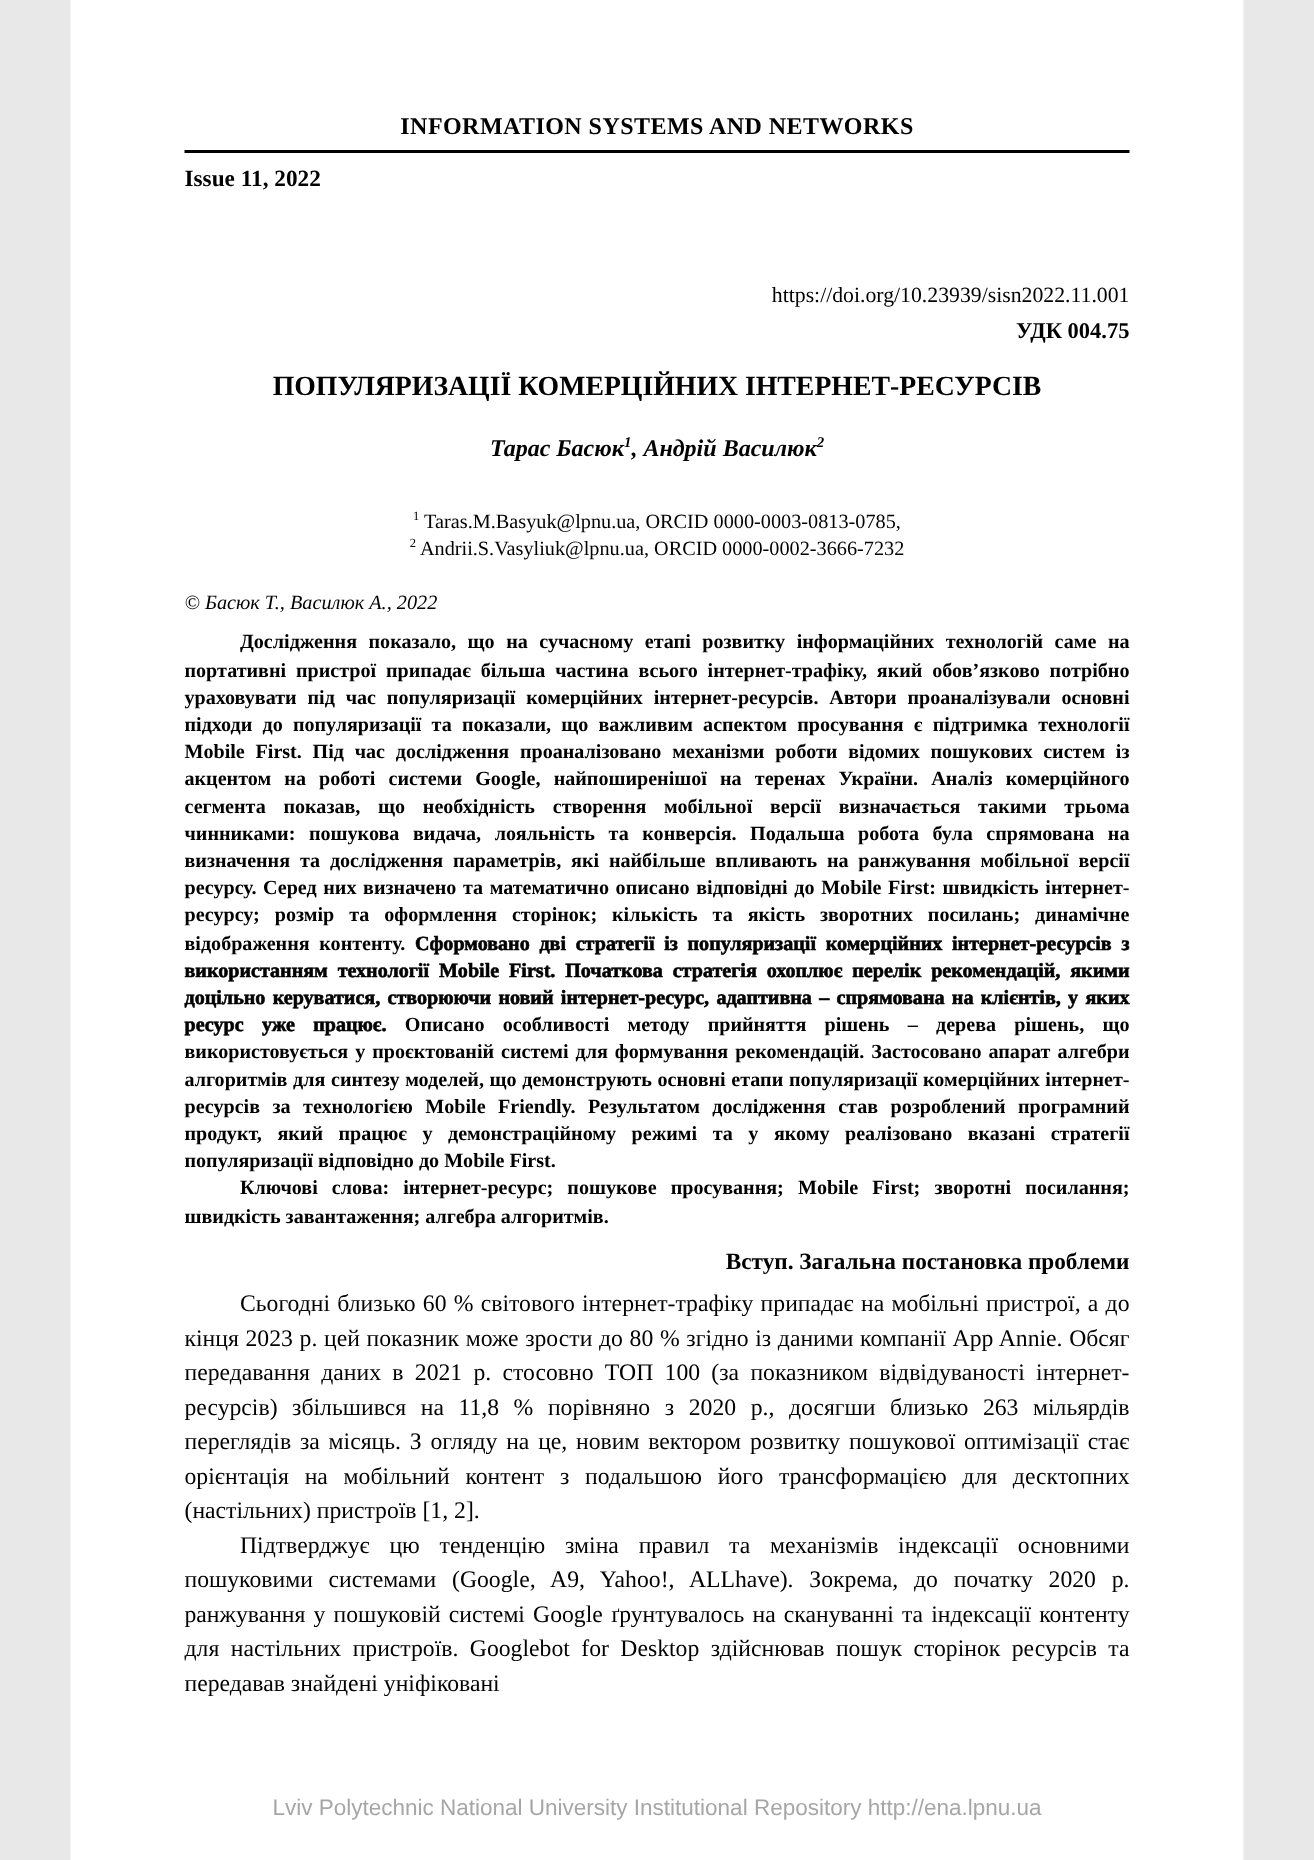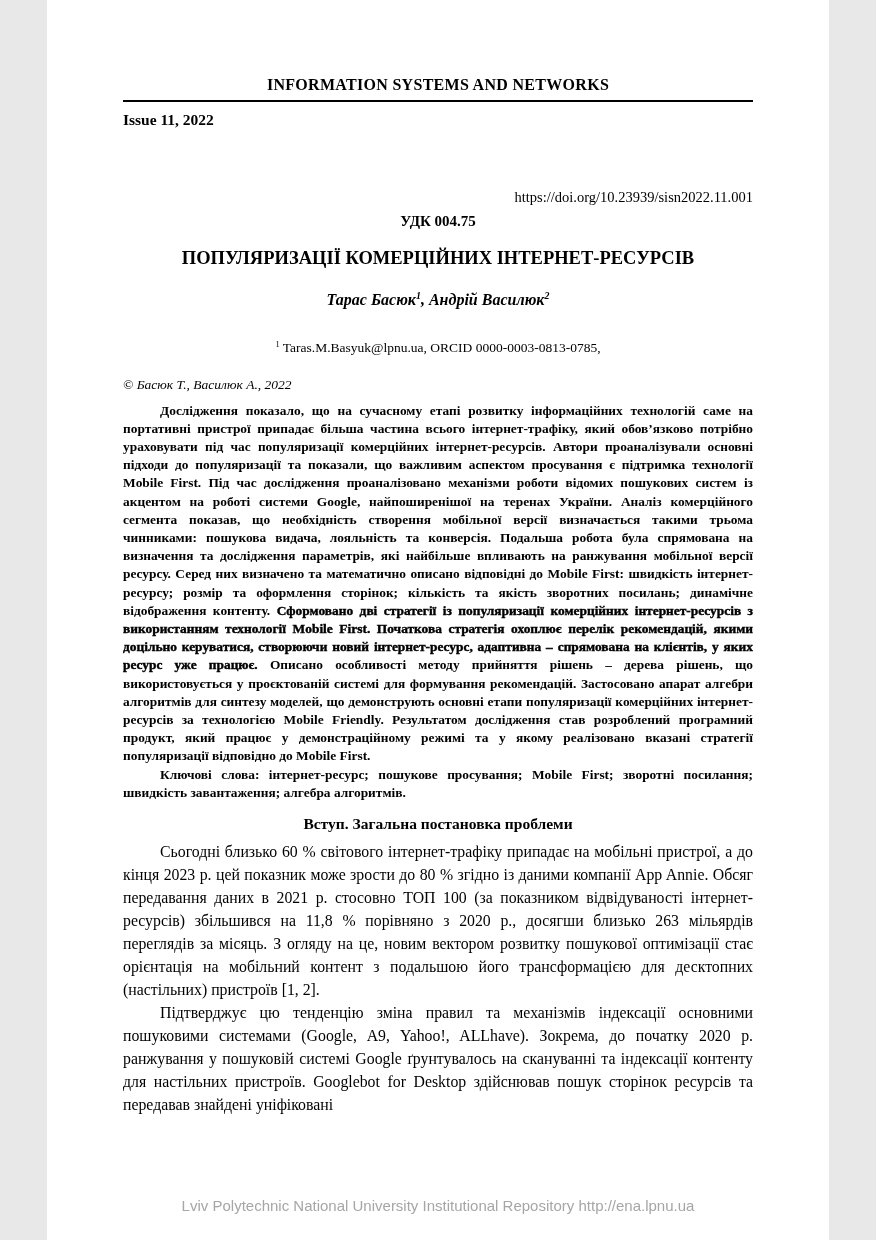--- a/index.html
+++ b/index.html
@@ -14,35 +14,35 @@
     color: #000;
   }
   .content { padding: 76px 76px 0 76px; }
 
   .journal-title { text-align: center; font-weight: bold; font-size: 16px; letter-spacing: 0.3px; }
   .header-rule { border: 0; border-top: 2px solid #000; margin-top: 6px; }
   .issue { font-weight: bold; font-size: 15.5px; margin-top: 9px; }
 
   .meta { text-align: right; margin-top: 60px; }
   .doi { font-size: 14.5px; }
-  .udc { font-weight: bold; font-size: 15px; margin-top: 7px; text-align: center; }
+  .udc { font-weight: bold; font-size: 15px; margin-top: 7px; }
 
   .title { text-align: center; font-size: 18.5px; font-weight: bold; margin-top: 15px; line-height: 1.5; }
   .title span { display: block; }
   .authors { text-align: center; font-size: 16px; font-weight: bold; margin-top: 18px; font-style: italic; }
   sup { font-size: 0.62em; vertical-align: super; line-height: 0; }
 
   .affiliation { text-align: center; font-size: 13.5px; margin-top: 30px; line-height: 1.32; }
   .copyright { font-style: italic; font-size: 13.5px; margin-top: 20px; }
 
   .abstract { margin-top: 9px; font-weight: bold; font-size: 13.4px; line-height: 18.2px; text-align: justify; }
   .abstract p { text-indent: 37px; }
   .xb { -webkit-text-stroke: 0.4px #000; }
 
-  .section-heading { text-align: center; font-size: 15.5px; font-weight: bold; margin-top: 13px; margin-bottom: 7px; }
+  .section-heading { text-align: right; font-size: 15.5px; font-weight: bold; margin-top: 13px; margin-bottom: 7px; }
   .body-p { font-size: 15.8px; line-height: 23px; text-align: justify; text-indent: 37px; margin: 0; }
 
   .footer {
     position: absolute; left: 0; right: 0; bottom: 26px;
     text-align: center;
     font-family: "Liberation Sans", sans-serif;
     font-size: 15px;
   }
 </style>
 </head>
@@ -63,20 +63,21 @@
     </div>
 
     <h1 class="title">
       <span>ПОПУЛЯРИЗАЦІЇ КОМЕРЦІЙНИХ ІНТЕРНЕТ-РЕСУРСІВ</span>
     </h1>
 
     <div class="authors"><span>Тарас Басюк</span><sup>1</sup><span>, </span><span>Андрій Василюк</span><sup>2</sup></div>
 
     <div class="affiliation">
       <div><sup>1</sup> <span>Taras.M.Basyuk@lpnu.ua, ORCID 0000-0003-0813-0785,</span></div>
+      <div><sup>2</sup> <span>Andrii.S.Vasyliuk@lpnu.ua, ORCID 0000-0002-3666-7232</span></div>
     </div>
 
     <div class="copyright">© Басюк Т., Василюк А., 2022</div>
 
     <div class="abstract">
       <p><span>Дослідження показало, що на сучасному етапі розвитку інформаційних технологій саме на портативні пристрої припадає більша частина всього інтернет-трафіку, який обов’язково потрібно ураховувати під час популяризації комерційних інтернет-ресурсів. Автори проаналізували основні підходи до популяризації та показали, що важливим аспектом просування є підтримка технології Mobile First. Під час дослідження проаналізовано механізми роботи відомих пошукових систем із акцентом на роботі системи Google, найпоширенішої на теренах України. Аналіз комерційного сегмента показав, що необхідність створення мобільної версії визначається такими трьома чинниками: пошукова видача, лояльність та конверсія. Подальша робота була спрямована на визначення та дослідження параметрів, які найбільше впливають на ранжування мобільної версії ресурсу. Серед них визначено та математично описано відповідні до Mobile First: швидкість інтернет-ресурсу; розмір та оформлення сторінок; кількість та якість зворотних посилань; динамічне відображення контенту. </span><span class="xb">Сформовано дві стратегії із популяризації комерційних інтернет-ресурсів з використанням технології Mobile First. Початкова стратегія охоплює перелік рекомендацій, якими доцільно керуватися, створюючи новий інтернет-ресурс, адаптивна – спрямована на клієнтів, у яких ресурс уже працює. </span><span>Описано особливості методу прийняття рішень – дерева рішень, що використовується у проєктованій системі для формування рекомендацій. Застосовано апарат алгебри алгоритмів для синтезу моделей, що демонструють основні етапи популяризації комерційних інтернет-ресурсів за технологією Mobile Friendly. Результатом дослідження став розроблений програмний продукт, який працює у демонстраційному режимі та у якому реалізовано вказані стратегії популяризації відповідно до Mobile First.</span></p>
       <p><span>Ключові слова:</span> <span>інтернет-ресурс; пошукове просування; Mobile First; зворотні посилання; швидкість завантаження; алгебра алгоритмів.</span></p>
     </div>
 
     <h2 class="section-heading">Вступ. Загальна постановка проблеми</h2>

